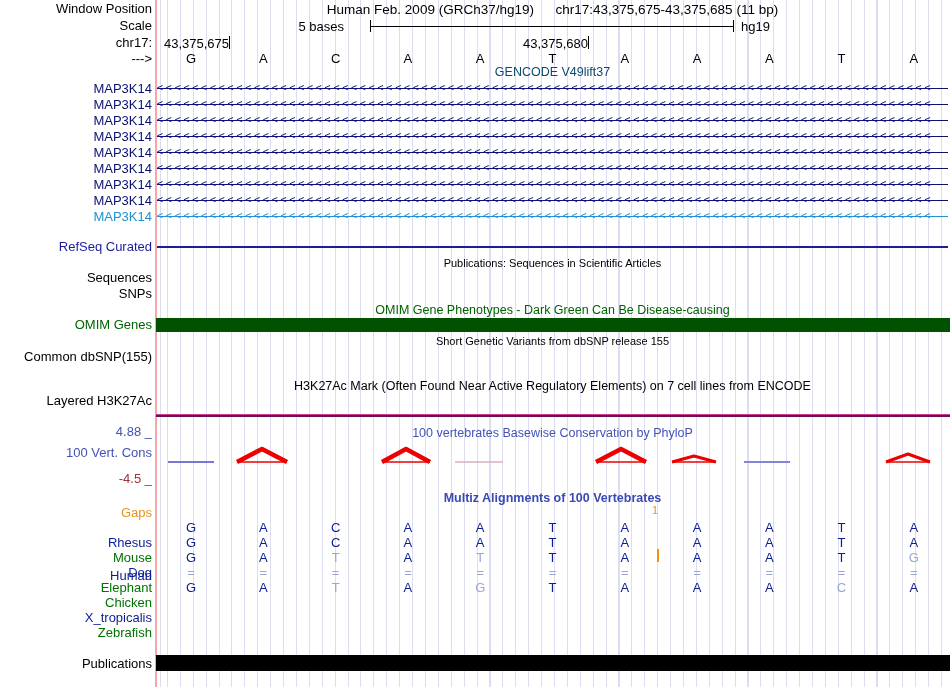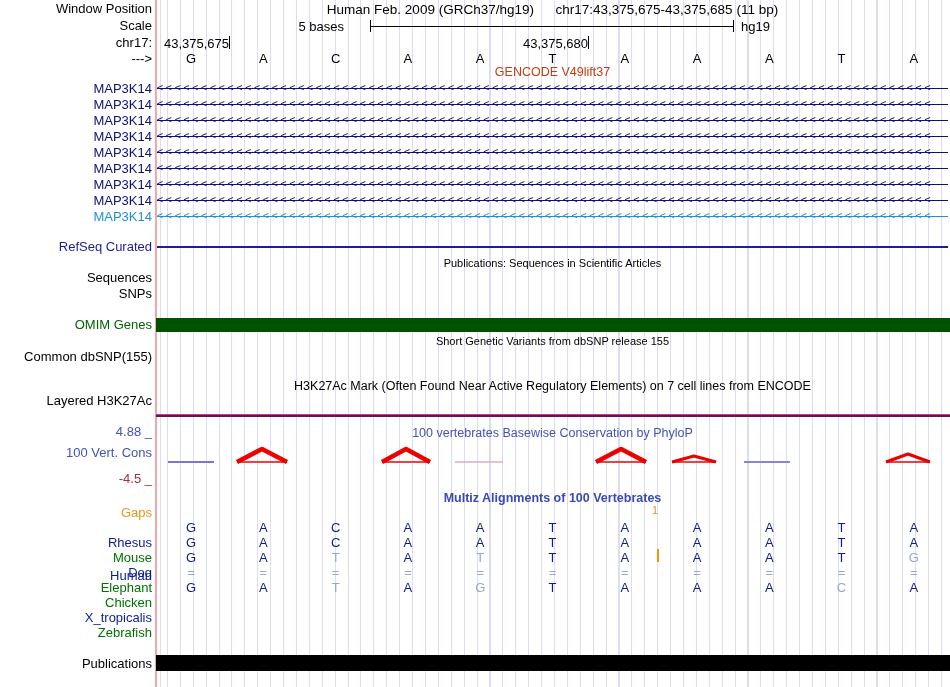--- a/index.html
+++ b/index.html
@@ -26,21 +26,21 @@
             border-left:1px solid #000;border-right:1px solid #000;
             background:linear-gradient(#000,#000) center/100% 1px no-repeat;}
   #refseq-line{position:absolute;left:157px;right:2px;top:246px;height:2px;background:#1c1c9c;}
   #omim-bar{position:absolute;left:156px;right:0;top:318px;height:14px;background:#005200;}
   #maroon-line{position:absolute;left:156px;right:0;top:414px;height:3px;
                background:linear-gradient(to bottom,#c8418f 0 1px,#6d0f53 1px 3px);}
   #repeat-bar{position:absolute;left:156px;right:0;top:655px;height:16px;background:#000;}
   #cons-svg{position:absolute;left:155px;top:440px;}
   #gap-count{position:absolute;left:646px;width:12px;top:504px;text-align:right;font-size:11px;color:#e8951d;}
   #insert-bar{position:absolute;left:657px;top:549px;width:2px;height:13px;background:#f59300;}
-  .navy{color:#c2410c;text-align:center;} .consblue{color:#4352b8;} .consred{color:#a03434;}
+  .navy{color:#0c4a6e;text-align:center;} .consblue{color:#4352b8;} .consred{color:#a03434;}
   .mtitle{color:#3a49b4;font-weight:bold;} .greenT{color:#006400;} .darkT{color:#1a1a1a;}
 </style>
 </head>
 <body>
 
 <div id="screen">
   <div class="guides"></div>
   <div class="pinkline"></div>
 
   <div class="llab" style="top:2px">Window Position</div>
@@ -118,20 +118,21 @@
       </div>
     </div>
 
   <div class="llab" style="top:240px;color:#1c1c9c">RefSeq Curated</div>
   <div id="refseq-line"></div>
 
   <div class="ctitle f11" style="top:257px">Publications: Sequences in Scientific Articles</div>
   <div class="llab" style="top:271px">Sequences</div>
   <div class="llab" style="top:287px">SNPs</div>
 
+  <div class="ctitle f12 greenT" style="top:304px">OMIM Gene Phenotypes - Dark Green Can Be Disease-causing</div>
   <div class="llab" style="top:318px;color:#006400">OMIM Genes</div>
   <div id="omim-bar"></div>
 
   <div class="ctitle f11" style="top:335px">Short Genetic Variants from dbSNP release 155</div>
   <div class="llab" style="top:350px">Common dbSNP(155)</div>
 
   <div class="ctitle f12" style="top:380px">H3K27Ac Mark (Often Found Near Active Regulatory Elements) on 7 cell lines from ENCODE</div>
   <div class="llab" style="top:394px">Layered H3K27Ac</div>
   <div id="maroon-line"></div>
 

